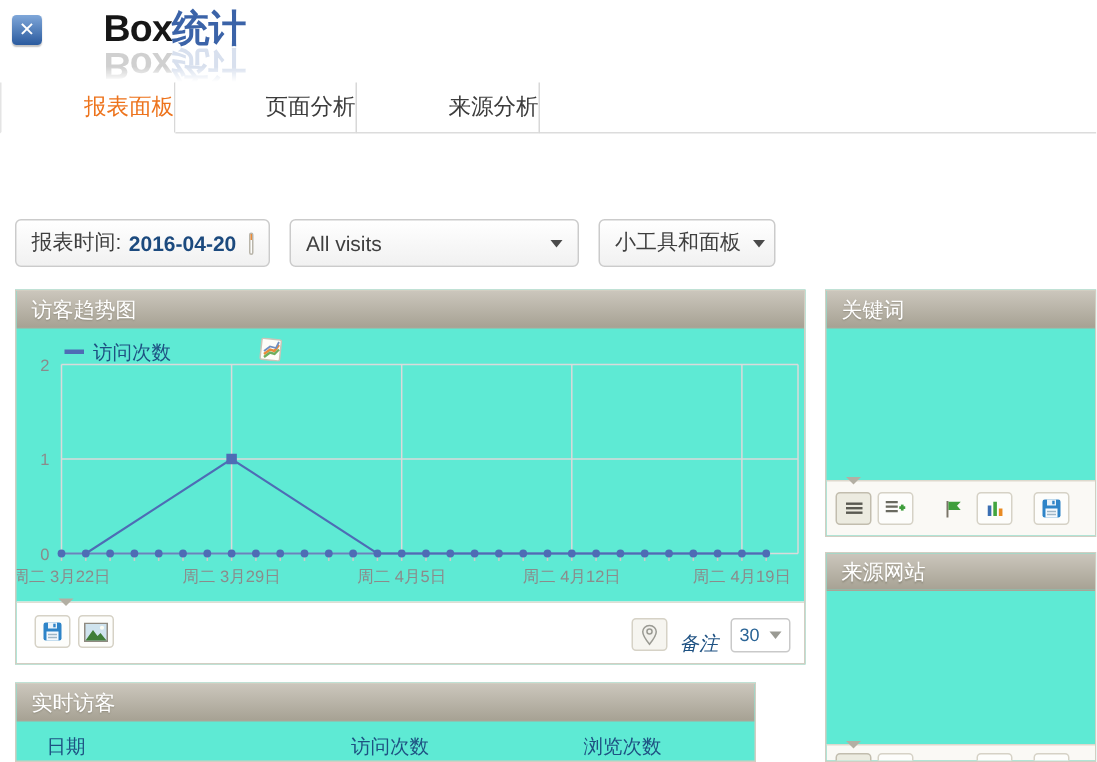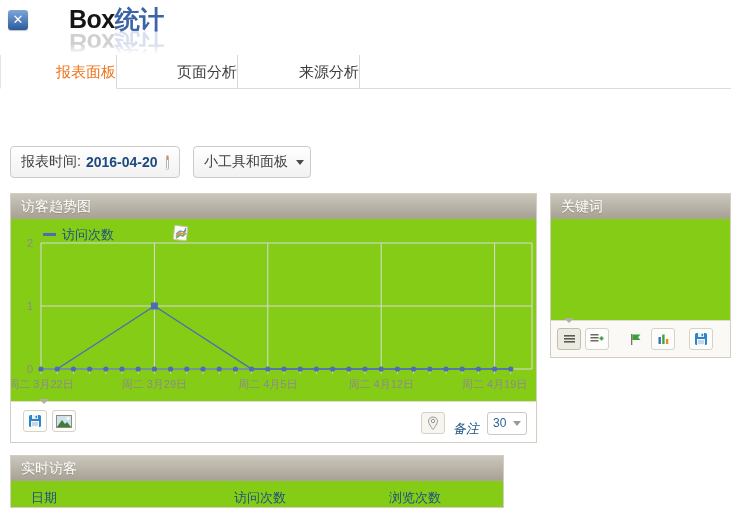--- a/index.html
+++ b/index.html
@@ -45,21 +45,21 @@
     display: flex; align-items: center; padding: 8px 10px; font-size: 14px; color: #3f3f3f;
     cursor: pointer; white-space: nowrap;
   }
   .date-val { font-weight: bold; color: #1c4a7e; margin-left: 5px; }
   .caret { width: 0; height: 0; border-left: 4px solid transparent; border-right: 4px solid transparent; border-top: 5px solid #4a4a4a; margin-left: 8px; }
   .cal-icon { width: 16px; height: 15px; margin-left: 8px; position: relative; background: #fdfdfb; border: 1px solid #b9b5aa; border-radius: 2px; }
   .cal-icon::before { content: ""; position: absolute; left: 0; right: 0; top: 0; height: 4px; background: #e98b39; }
   .cal-icon::after { content: ""; position: absolute; left: 2px; right: 2px; top: 6px; height: 5px;
     background: linear-gradient(to right, #b9b5aa 2px, transparent 2px) 0 0/4px 2px repeat; }
   
-  .panel { position: absolute; border: 1px solid #d2cec2; background: #84cc16; overflow: hidden; }
+  .panel { position: absolute; border: 1px solid #d2cec2; background: #5eead4; overflow: hidden; }
   .whead {
     height: 25px; line-height: 25px; padding: 0 10px; font-size: 14px; color: #fff;
     background: linear-gradient(#cbc6bc, #a7a294); border-bottom: 1px solid #aaa597;
     text-shadow: 0 1px 1px rgba(90,85,70,.35); cursor: move;
   }
   .ftri { width: 0; height: 0; border-left: 5px solid transparent; border-right: 5px solid transparent; border-top: 5px solid #b3afa3; position: absolute; }
   .icon-btn {
     width: 24px; height: 22px; border: 1px solid #d6d2c6; border-radius: 3px; background: #fdfdfb;
     display: flex; align-items: center; justify-content: center; cursor: pointer;
   }
@@ -111,20 +111,24 @@
     <div class="tab" style="width:121px">页面分析</div>
     <div class="tab" style="width:122px">来源分析</div>
     <div class="tab-filler"></div>
   </div>
 
   <div class="toolbar">
     <div class="tbtn" style="width:170px">
       <span>报表时间:</span>
       <span class="date-val">2016-04-20</span>
       <span class="cal-icon"></span>
+    </div>
+    <div class="tbtn" style="width:193px; justify-content:space-between">
+      <span>All visits</span>
+      <span class="caret"></span>
     </div>
     <div class="tbtn" style="width:118px; justify-content:space-between">
       <span>小工具和面板</span>
       <span class="caret"></span>
     </div>
   </div>
 
   <div class="panel" id="trend-panel">
     <div class="whead">
       <span>访客趋势图</span>
@@ -316,14 +320,31 @@
               <rect x="7.5" y="1.8" width="1.6" height="2.4" fill="#2e84c8"></rect>
             <rect x="3" y="7" width="8" height="6" fill="#f4f9fd"></rect>
             <rect x="4" y="8.5" width="6" height="1" fill="#9fb6c6"></rect>
               <rect x="4" y="10.5" width="6" height="1" fill="#9fb6c6"></rect>
           </svg>
         </div>
       </div>
     </div>
   </div>
 
+  <div class="panel" id="referrers-panel">
+    <div class="whead">
+      <span>来源网站</span>
+    </div>
+    <div class="wfooter">
+      <div class="ftri" style="left:13px; top:-3px"></div>
+      <div class="icons">
+        <div class="icon-btn selected"></div>
+        <div class="icon-btn"></div>
+        <div class="gap"></div>
+        <div class="icon-btn" style="border-color:transparent; background:transparent"></div>
+        <div class="icon-btn"></div>
+        <div class="gap"></div>
+        <div class="icon-btn"></div>
+      </div>
+    </div>
+  </div>
 
 </div>
 
 </body></html>

